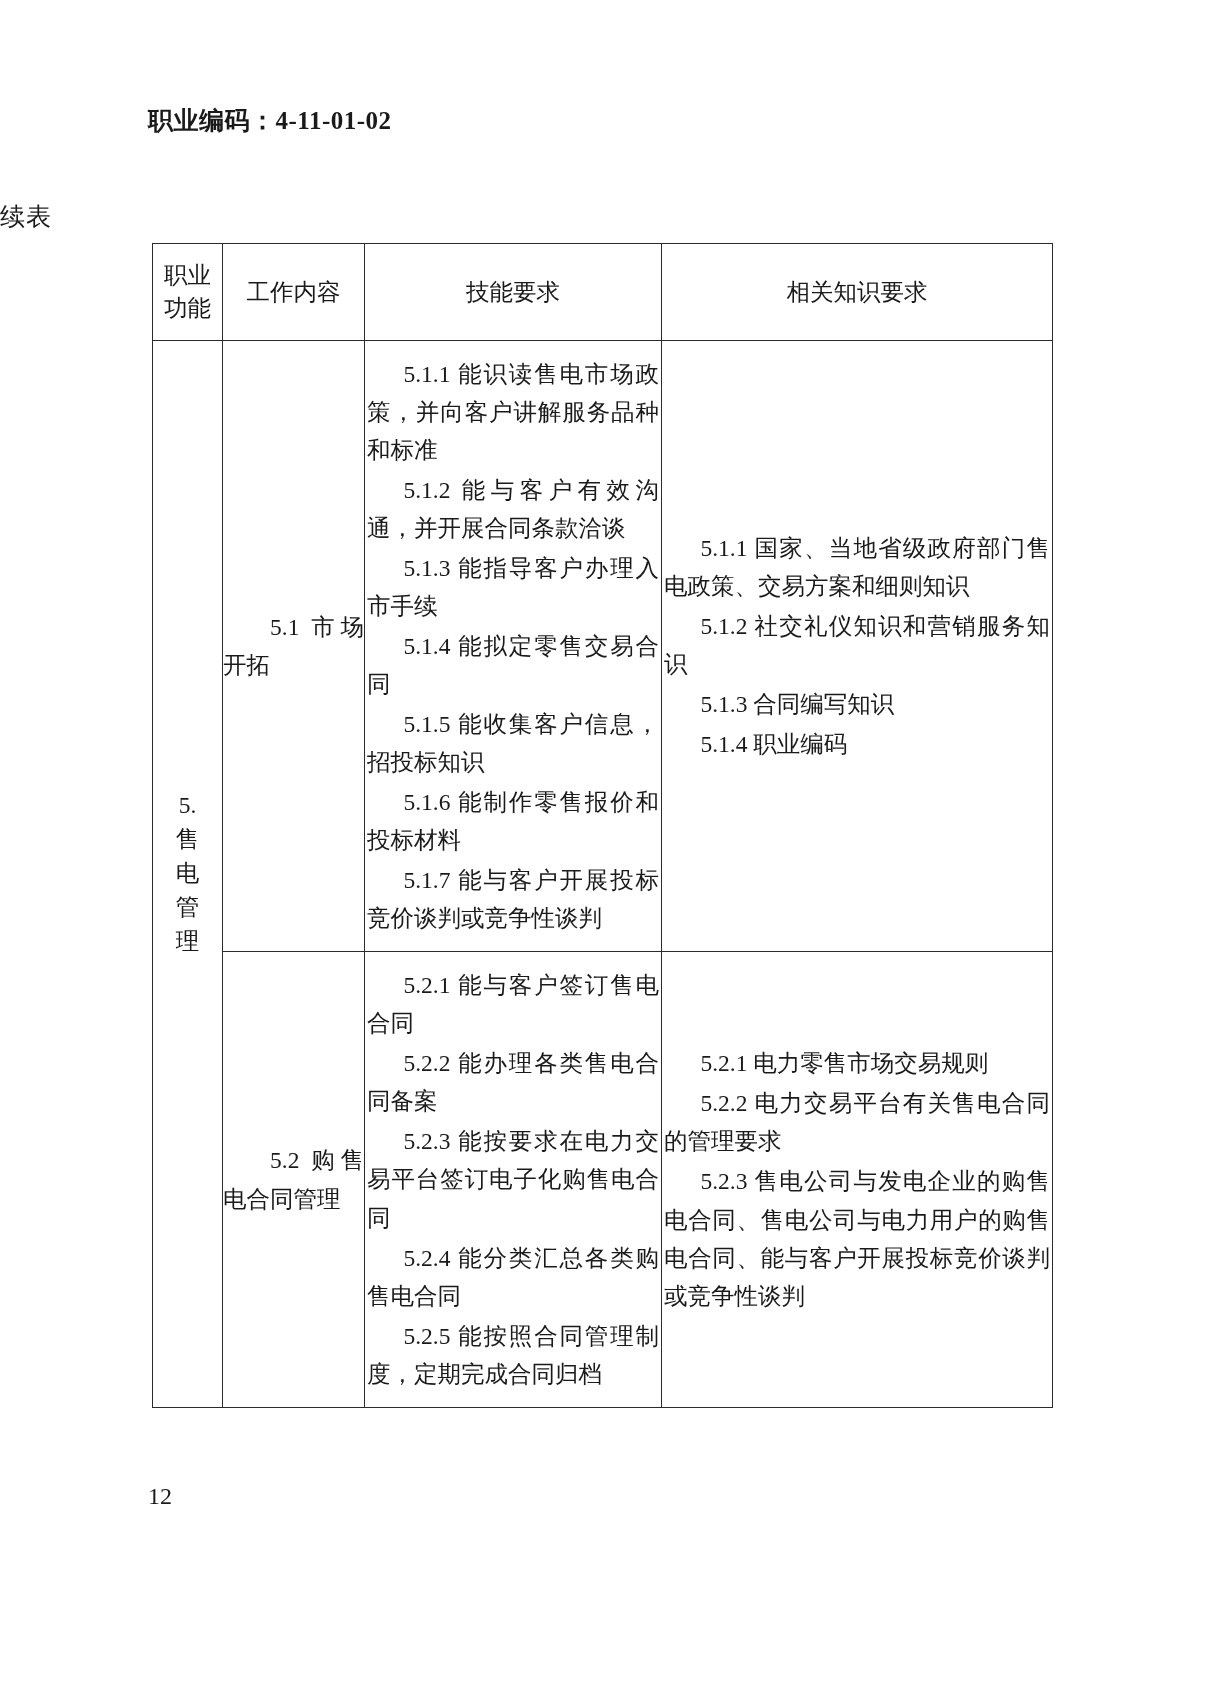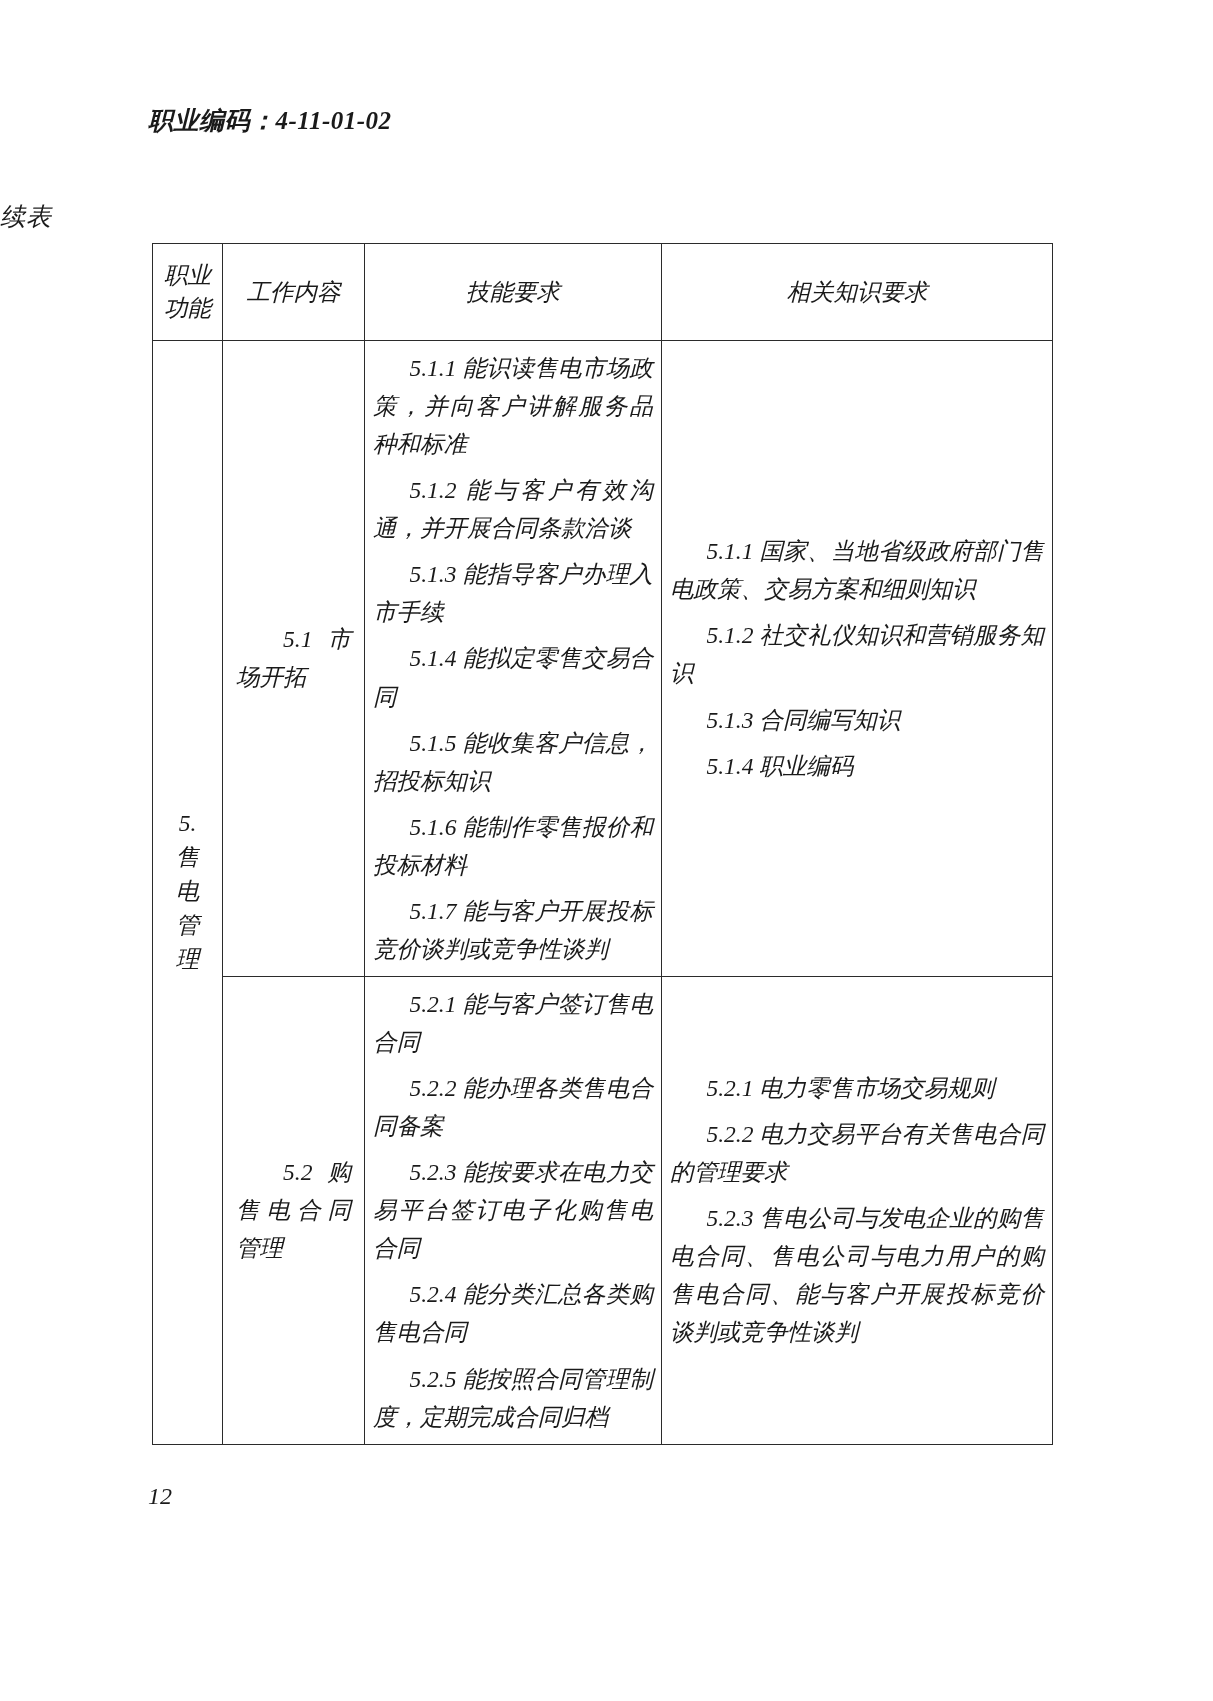--- a/index.html
+++ b/index.html
@@ -14,21 +14,20 @@
     color: #1a1a1a;
     position: relative;
     overflow: hidden;
   }
   .page {
     position: absolute;
     left: 0; top: 0;
     width: 1213px;
     height: 1701px;
     box-sizing: border-box;
-    font-style: italic;
   }
   .occ-code {
     position: absolute;
     left: 148px;
     top: 104px;
     font-size: 25px;
     font-weight: 700;
     letter-spacing: 0.5px;
     white-space: nowrap;
   }
@@ -85,32 +84,32 @@
   .vtext .vch {
     display: block;
     text-align: center;
   }
   .workcell {
     text-align: justify;
     text-align-last: left;
     padding: 10px 11px 10px 12px;
   }
   .workcell p {
-    margin: 13px;
+    margin: 0;
     text-indent: 2em;
     text-align: justify;
     text-align-last: left;
   }
   .listcell {
     padding: 14px 12px 14px 13px;
     text-align: justify;
     text-align-last: left;
   }
   .listcell p {
-    margin: 8px;
+    margin: 2px;
     text-indent: 1.55em;
     text-align: justify;
     text-align-last: left;
     word-break: break-all;
   }
   .row1 td { height: 610px; }
   .row2 td { height: 455px; }
 
   .page-num {
     position: absolute;

